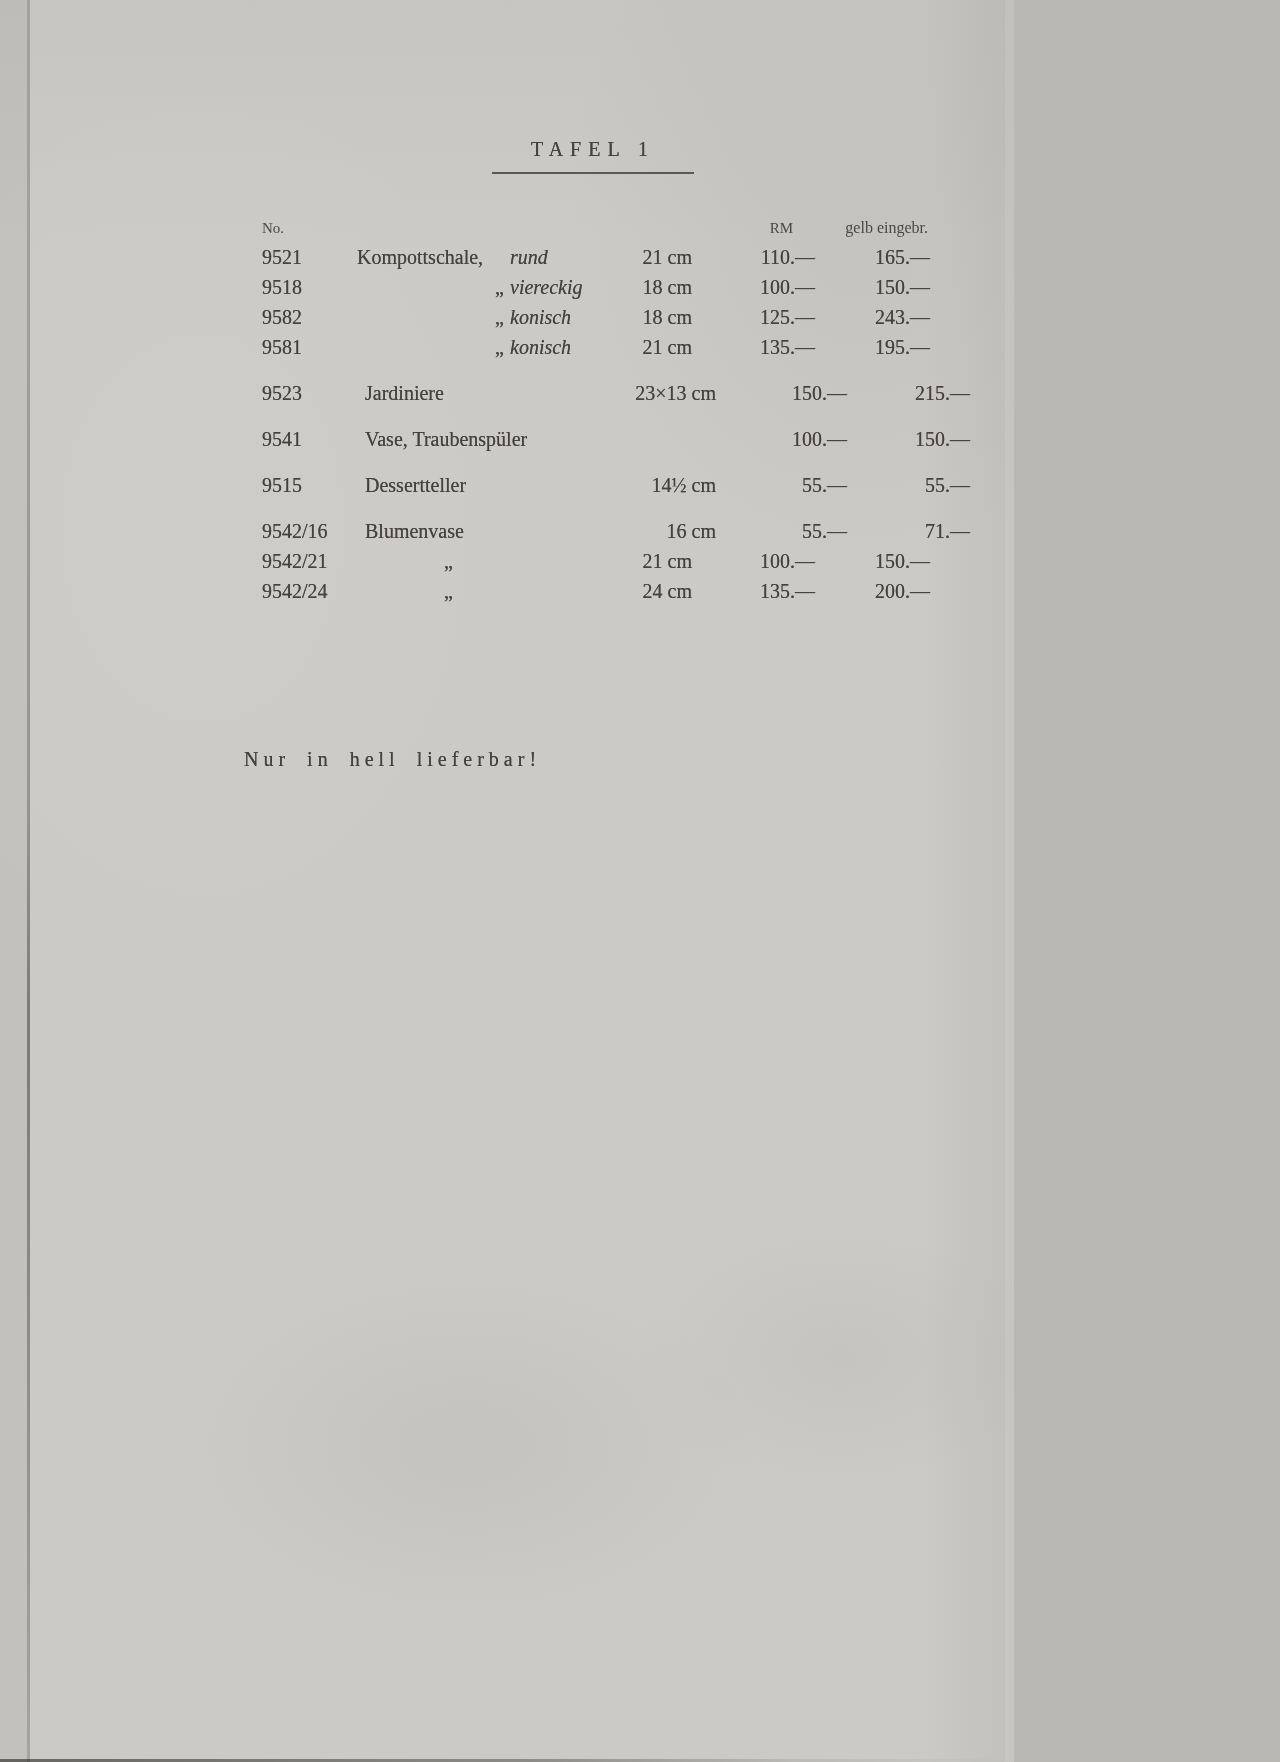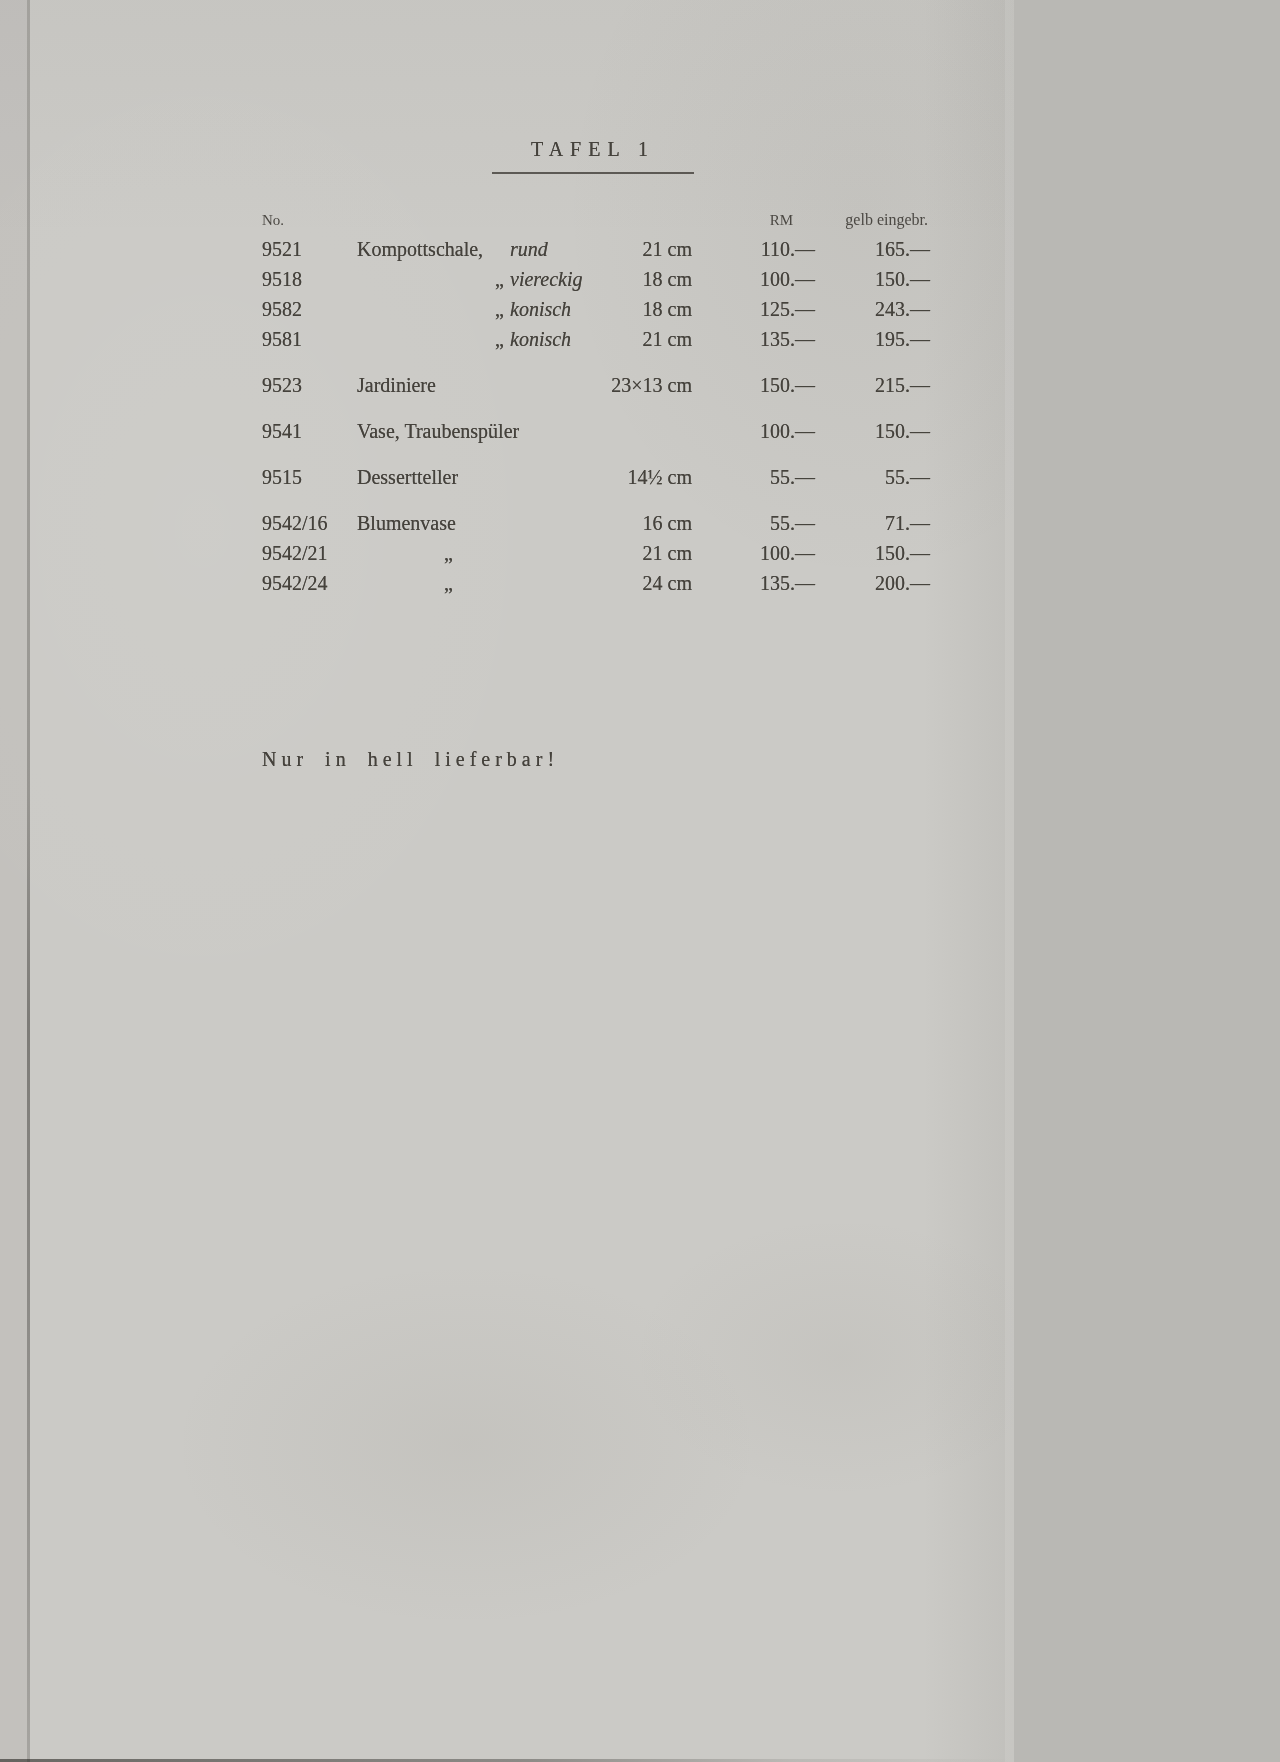--- a/index.html
+++ b/index.html
@@ -53,37 +53,37 @@
   
   .table{position:absolute;left:262px;top:206px;width:668px;}
   .row{
     display:grid;
     grid-template-columns:95px 153px 92px 90px 123px 115px;
     height:30px;line-height:30px;
     font-size:20px;
     text-shadow:0 0 0.6px rgba(62,58,52,0.75);
     white-space:nowrap;
   }
-  .row.header{font-size:15px;height:28px;line-height:28px;text-shadow:none;color:#4b4843;}
-  .row.gap{margin-top:16px;}
+  .row.header{font-size:15px;height:28px;line-height:28px;text-shadow:none;color:#4b4843;margin-top:8px;}
+  .row.gap{margin-top:16px;gap:8px;}
   .c-no{text-align:left;}
   .c-name{text-align:left;}
   .c-var{text-align:left;font-style:italic;}
   .c-size{text-align:right;}
   .c-rm{text-align:right;}
   .c-gelb{text-align:right;}
   .header .c-rm{padding-right:22px;}
   .header .c-gelb{font-size:16px;padding-right:2px;}
   .ditto-right .c-name{text-align:right;padding-right:6px;}
   .ditto-center .c-name{text-align:center;padding-left:30px;}
   .c-name{overflow:visible;}
 
   
   .footnote{
-    position:absolute;left:262px;top:748px;
+    position:absolute;left:244px;top:748px;
     font-size:20px;letter-spacing:5px;word-spacing:7px;
     text-shadow:0 0 0.6px rgba(62,58,52,0.8);
   }
 </style>
 </head>
 <body>
 
 <div class="page">
 
   <div class="edge-left-paper"></div>

